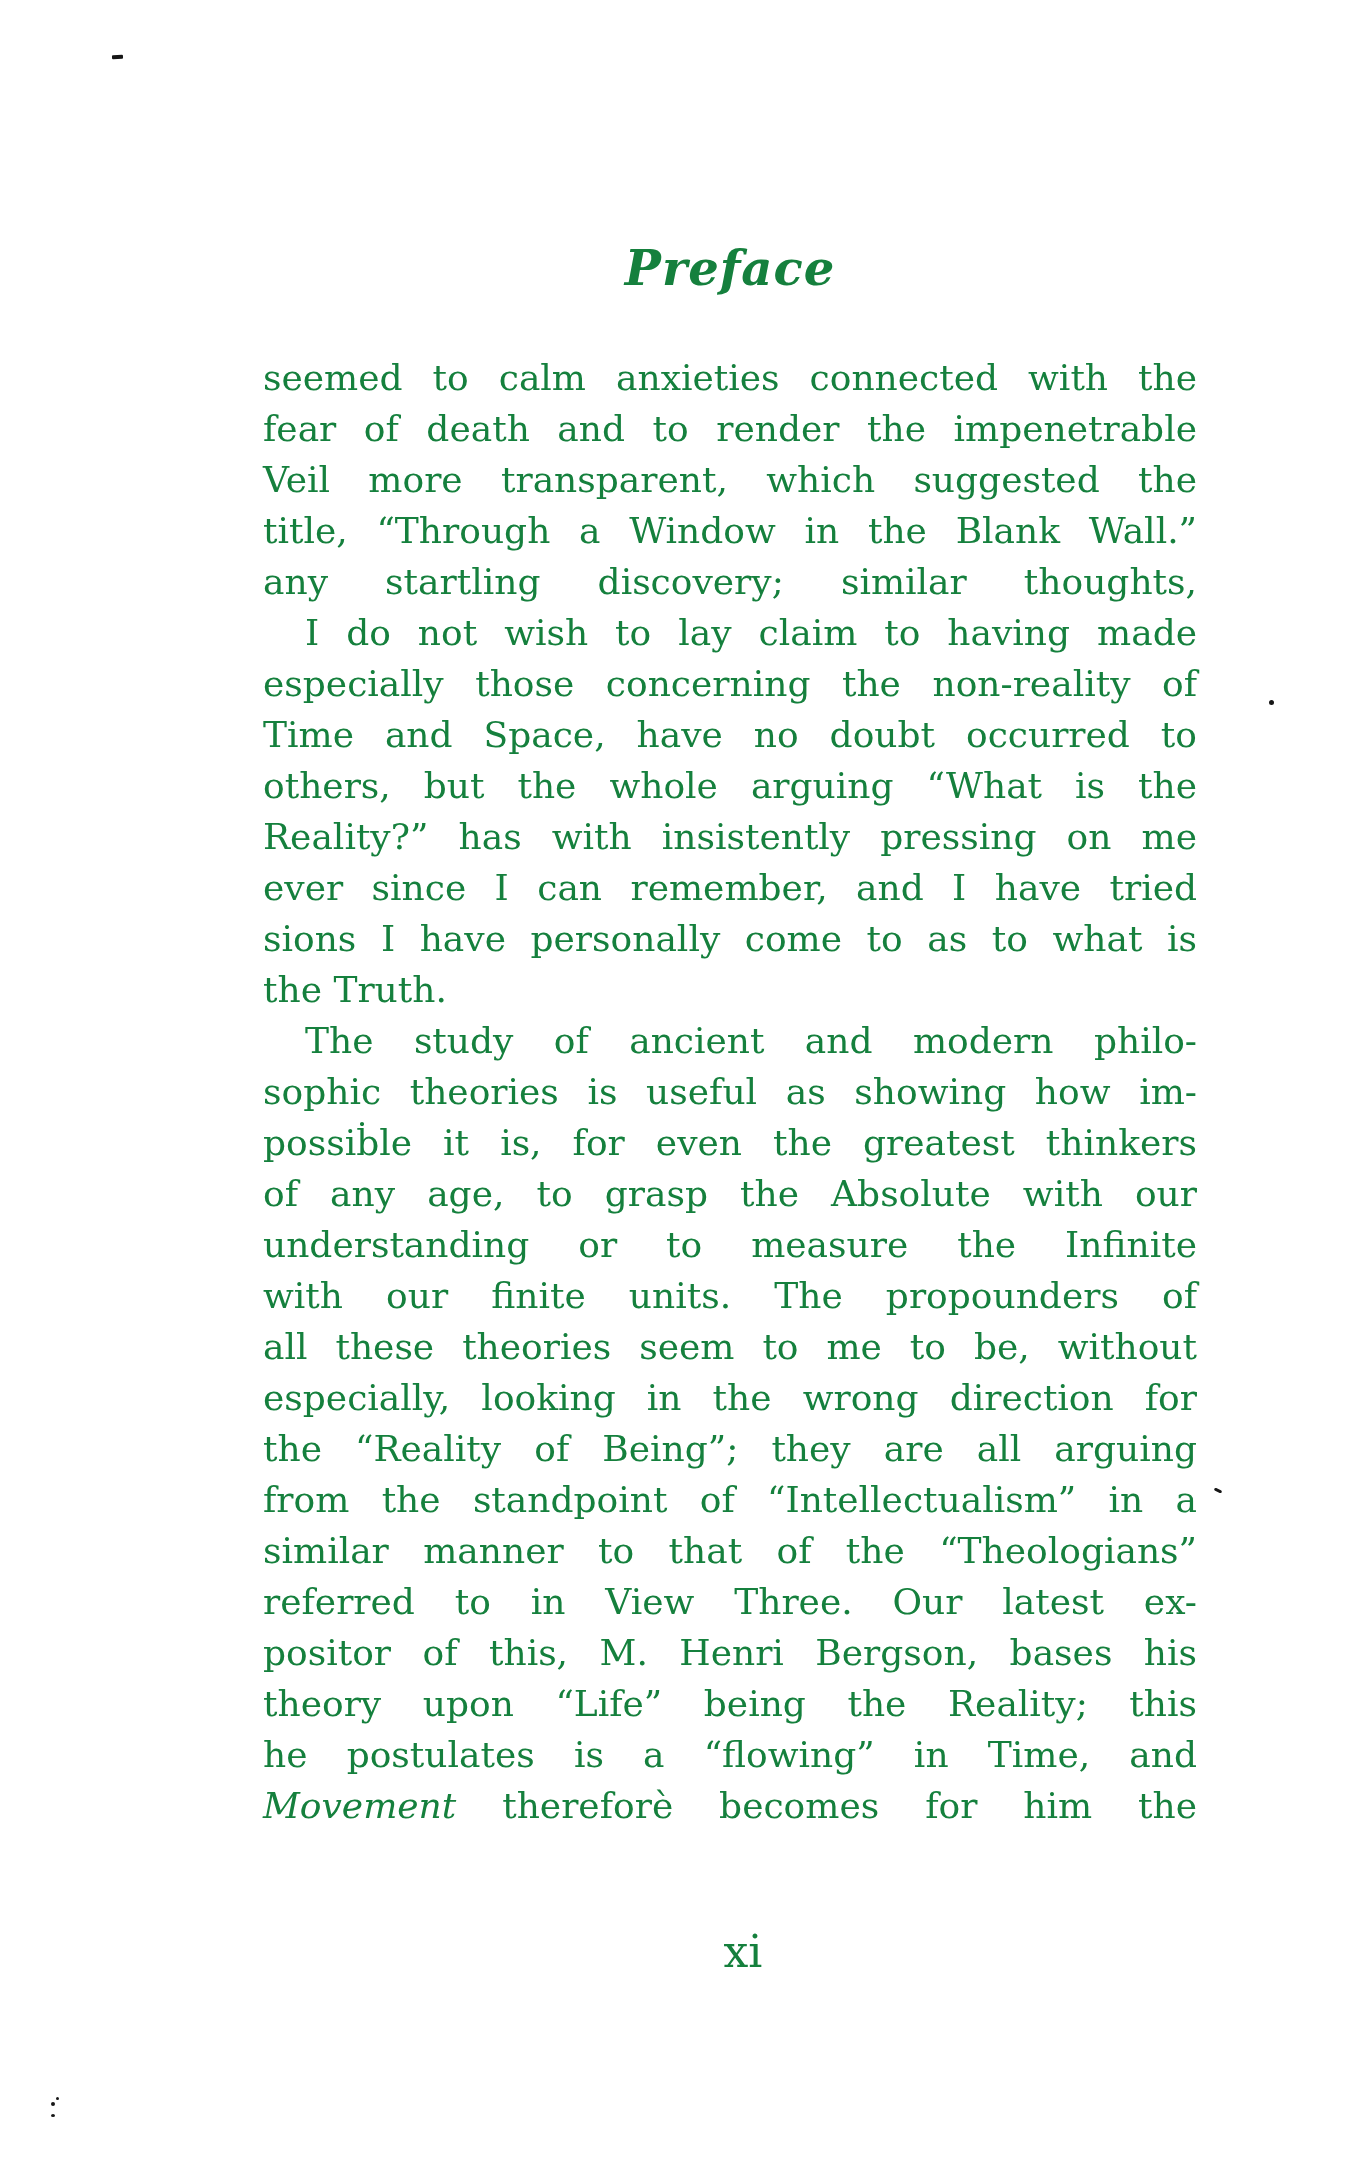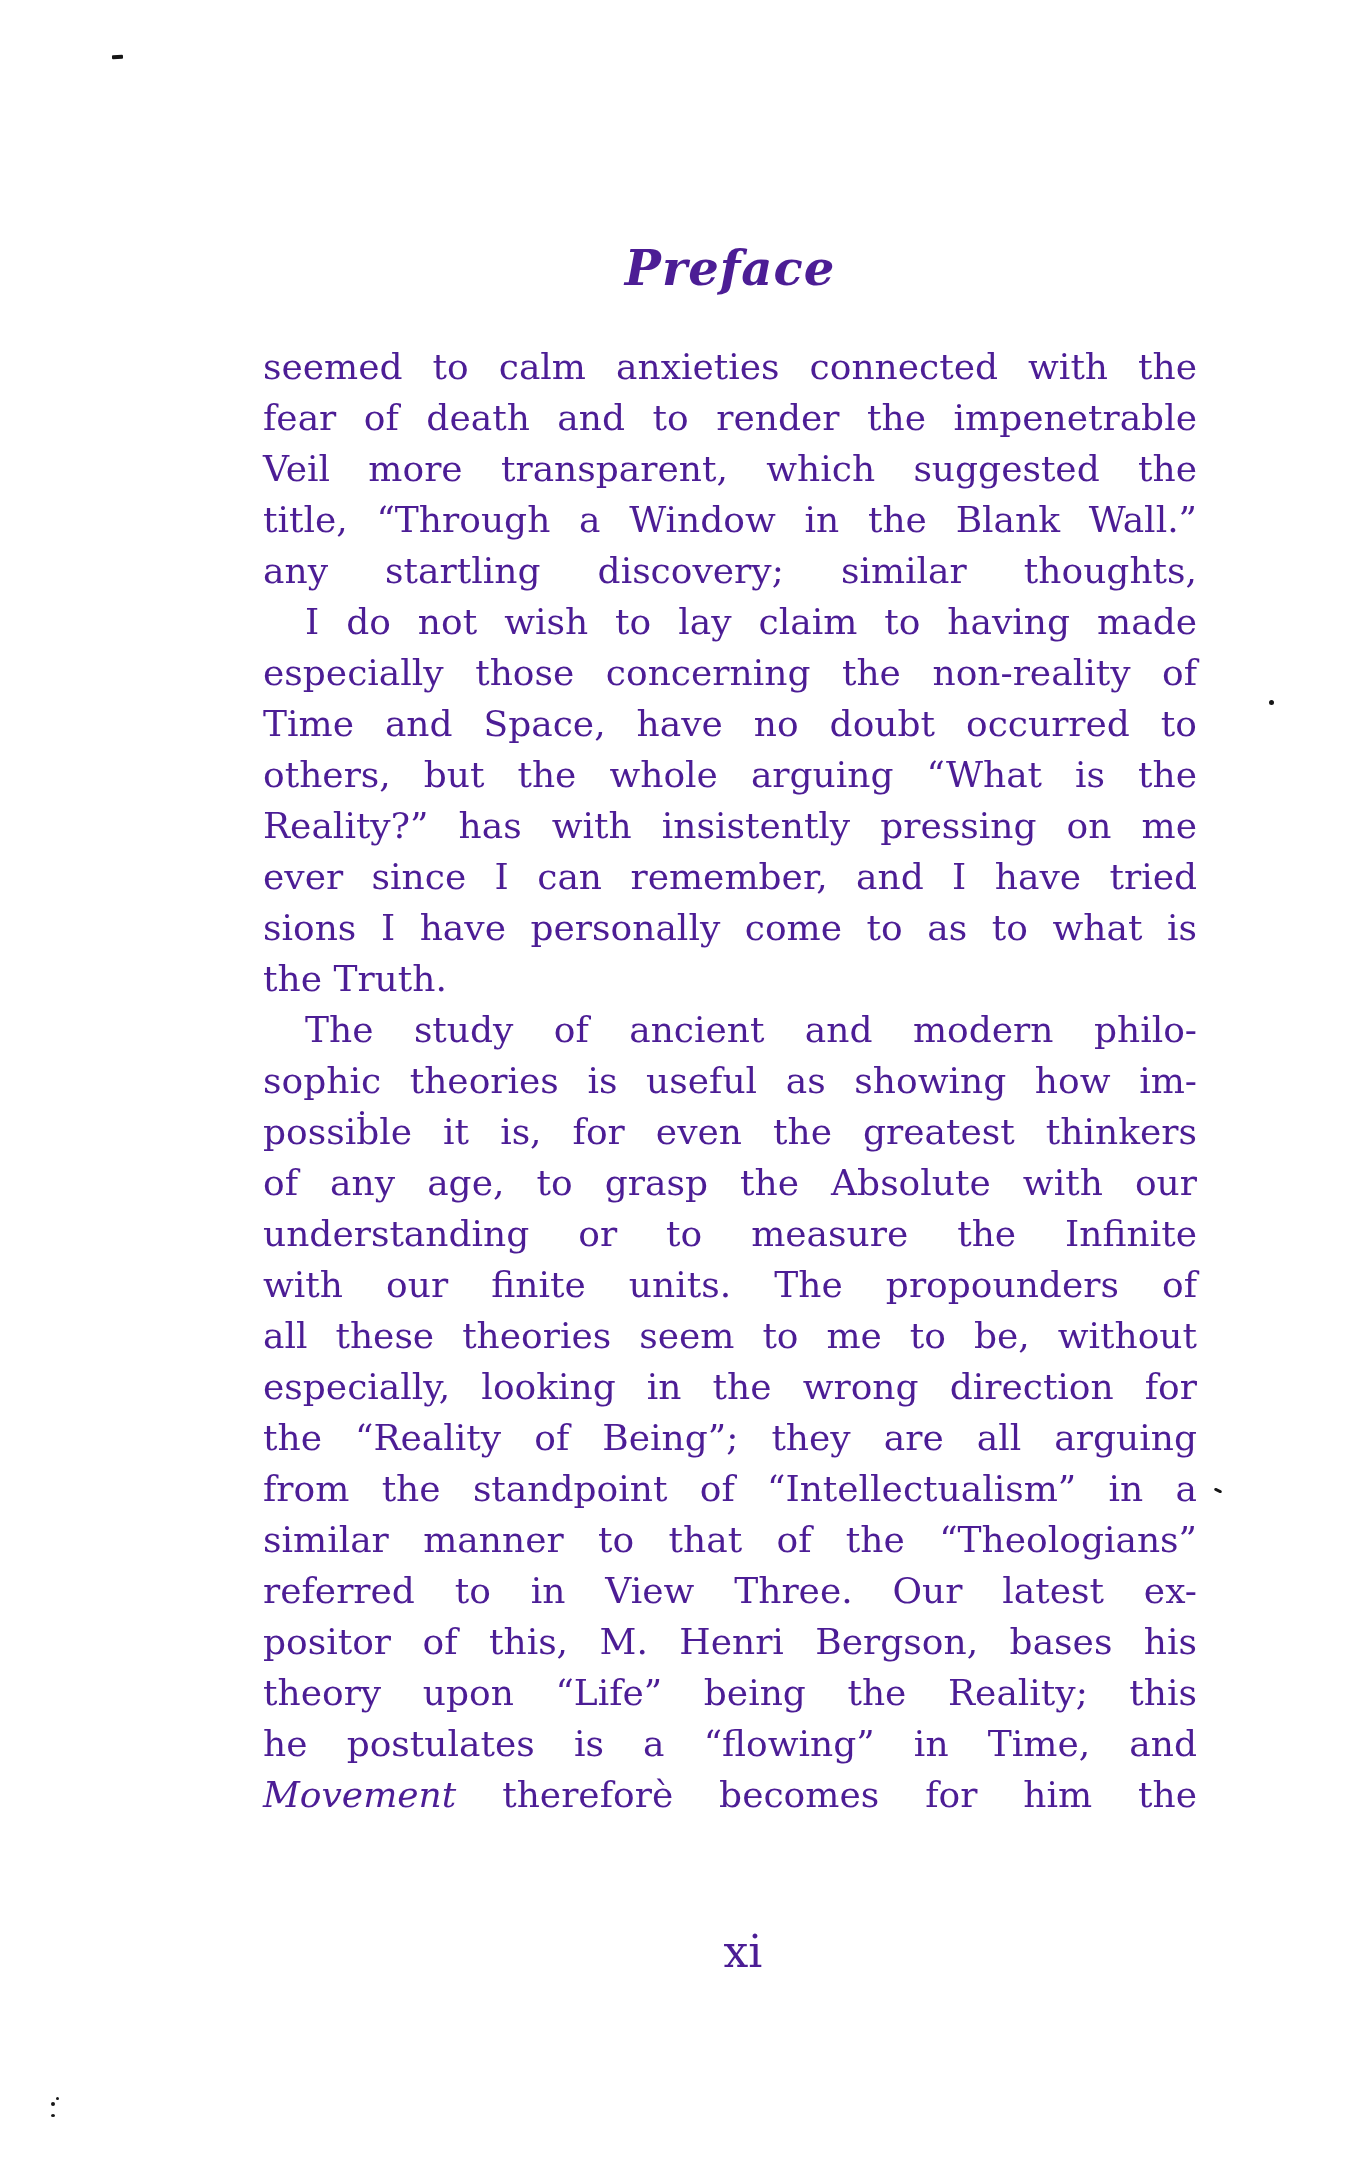--- a/index.html
+++ b/index.html
@@ -3,39 +3,39 @@
 <meta charset="utf-8">
 <style>
   html, body { margin: 0; padding: 0; background: #ffffff; }
   .page {
     position: relative;
     width: 1360px;
     height: 2170px;
     background: #ffffff;
     overflow: hidden;
     font-family: "DejaVu Serif", "Liberation Serif", serif;
-    color: #4c1d95;
+    color: #15803d;
   }
   .heading {
     position: absolute;
     left: 263px;
     top: 241px;
     width: 934px;
     margin: 0;
     text-align: center;
     font-style: italic;
     font-weight: bold;
     font-size: 48px;
     line-height: 1.15;
     letter-spacing: 1px;
   }
   .body-text {
     position: absolute;
     left: 263px;
-    top: 341px;
+    top: 352px;
     width: 934px;
   }
   .line {
     height: 51px;
     line-height: 51px;
     font-size: 36px;
     text-align: justify;
     text-align-last: justify;
     overflow: visible;
     white-space: normal;

